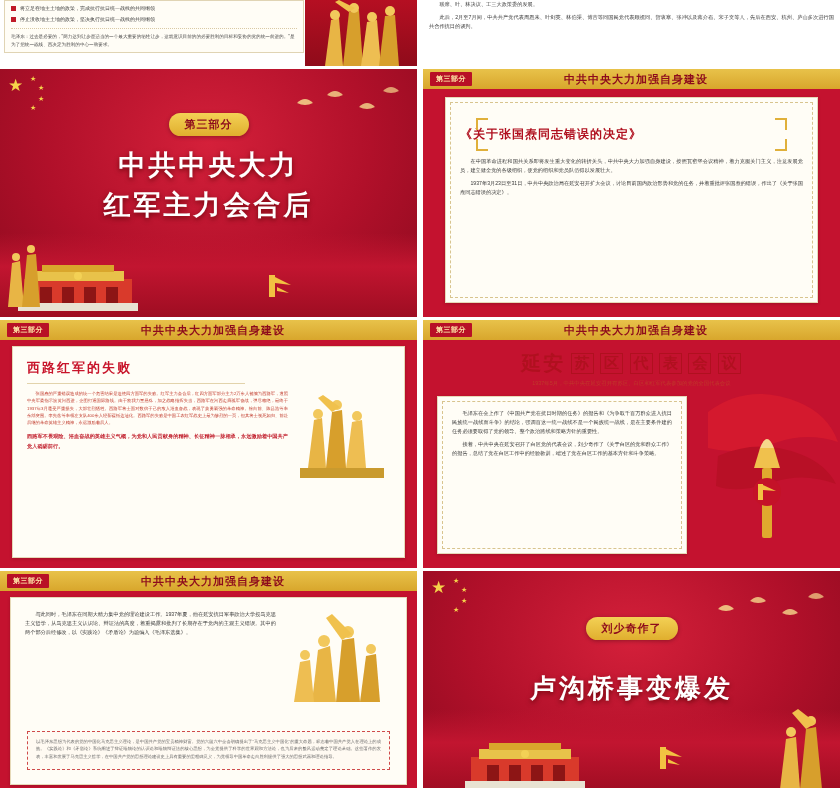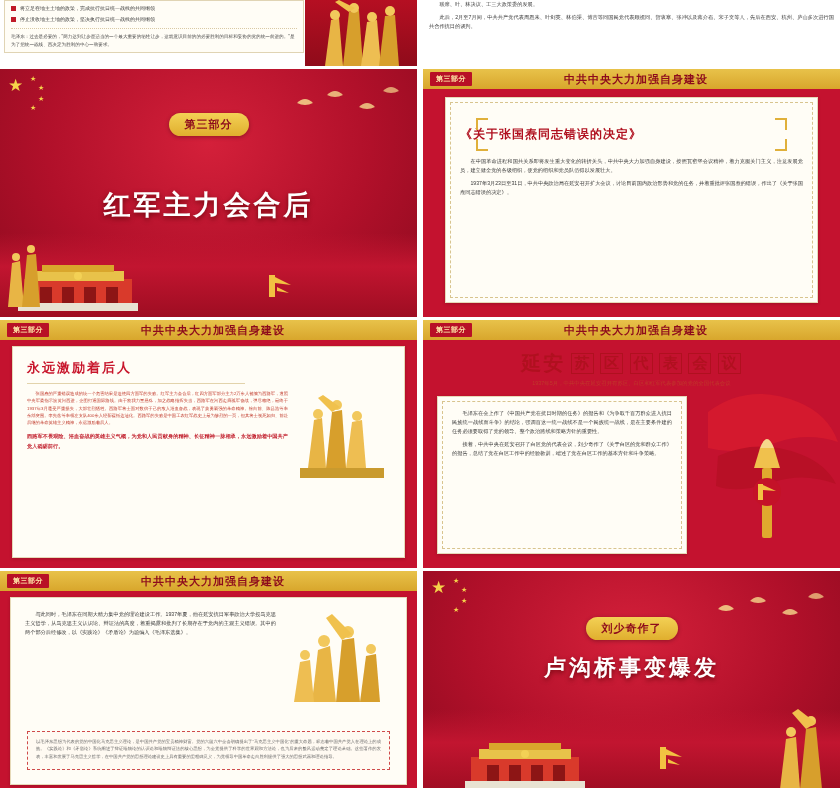--- a/index.html
+++ b/index.html
@@ -182,21 +182,21 @@
   
   .s7 .dashbox {
     position: absolute; left: 12px; right: 12px; bottom: 10px;
     border: 1px dashed #cf4a4a;
     padding: 6px 8px;
     background: #fffaf2;
   }
 
   
   .cover2 .badge { top: 46px; }
-  .cover2 .t1 { top: 82px; font-size: 22px; }
+  .cover2 .t1 { top: 100px; font-size: 26px; }
 </style>
 </head>
 <body>
 
 <div id="page">
 <div class="grid">
 
   <div class="slide s1">
     <div class="panel">
       <ul class="bullets">
@@ -242,20 +242,21 @@
       <span class="star" style="left:24px;top:29px;font-size:7px;">★</span>
     </div>
     <svg style="position:absolute;right:10px;top:14px;" width="120" height="40" viewBox="0 0 120 40">
       <path d="M10 20 q8-8 16 0 q-8 4-16 0z" fill="#f6d98c" opacity=".85"></path>
       <path d="M40 12 q8-8 16 0 q-8 4-16 0z" fill="#f6d98c" opacity=".8"></path>
       <path d="M72 24 q8-8 16 0 q-8 4-16 0z" fill="#f6d98c" opacity=".8"></path>
       <path d="M96 8 q8-8 16 0 q-8 4-16 0z" fill="#f6d98c" opacity=".7"></path>
     </svg>
 
     <div class="badge">第三部分</div>
+    <div class="t1">中共中央大力</div>
     <div class="t2">红军主力会合后</div>
 
     <div class="ribbon"></div>
 
     <svg class="gate" viewBox="0 0 120 62">
       <rect x="6" y="30" width="108" height="24" fill="#d93a2b"></rect>
       <rect x="0" y="54" width="120" height="8" fill="#e8e2d2"></rect>
       <rect x="14" y="22" width="92" height="10" fill="#e8c24a"></rect>
       <rect x="24" y="16" width="72" height="7" fill="#d9a62c"></rect>
       <rect x="22" y="38" width="12" height="16" fill="#8d1515"></rect>
@@ -299,21 +300,21 @@
     </div>
   </div>
 
   <div class="slide s5">
     <div class="hdr">
       <span class="part">第三部分</span>
       <span class="ttl">中共中央大力加强自身建设</span>
     </div>
     <div class="card" style="left:12px;right:12px;top:26px;bottom:10px;">
       <div class="card-inner" style="border:none;padding:8px 10px;">
-        <div style="color:#c8152b;font-size:13px;font-weight:bold;letter-spacing:2px;margin-bottom:6px;">永远激励着后人</div>
+        <div style="color:#c8152b;font-size:13px;font-weight:bold;letter-spacing:2px;margin-bottom:6px;">西路红军的失败</div>
         <div style="width:60%;height:1px;background:#e2d3ab;margin-bottom:6px;"></div>
         <div style="display:flex;gap:6px;">
           <div style="flex:1;">
             <p class="tiny red">张国焘的严重错误造成的统一个危害结果是迫使四方面军的失败。红军主力会合后，红四方面军部分主力2万余人被编为西路军，遵照中央军委指示渡黄河西进，企图打通国际路线。由于敌我力量悬殊，加之战略指挥失当，西路军在河西走廊孤军奋战，弹尽粮绝，最终于1937年3月遭受严重损失，大部壮烈牺牲。西路军将士面对数倍于己的敌人浴血奋战，表现了英勇顽强的革命精神。徐向前、陈昌浩等率余部突围。李先念等率领左支队400余人经新疆抵达迪化。西路军的失败是中国工农红军战史上最为惨烈的一页，但其将士视死如归、前赴后继的革命英雄主义精神，永远激励着后人。</p>
             <p class="body red noind" style="font-weight:bold;margin-top:6px;">西路军不畏艰险、浴血奋战的英雄主义气概，为党和人民贡献身的精神、长征精神一脉相承，永远激励着中国共产党人砥砺前行。</p>
           </div>
           <svg width="96" height="112" viewBox="0 0 96 112">
             <rect x="6" y="78" width="84" height="10" fill="#c99a2e"></rect>
             <path d="M14 78 L20 30 L28 28 L32 78 Z" fill="#e8b545"></path>
             <path d="M32 78 L38 22 L48 20 L52 78 Z" fill="#d79f2c"></path>

